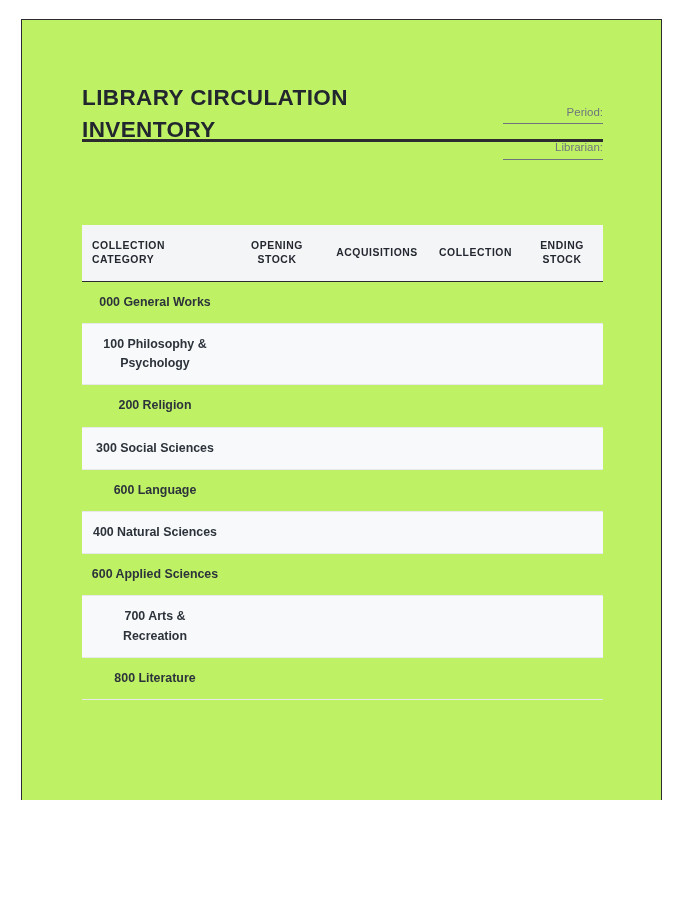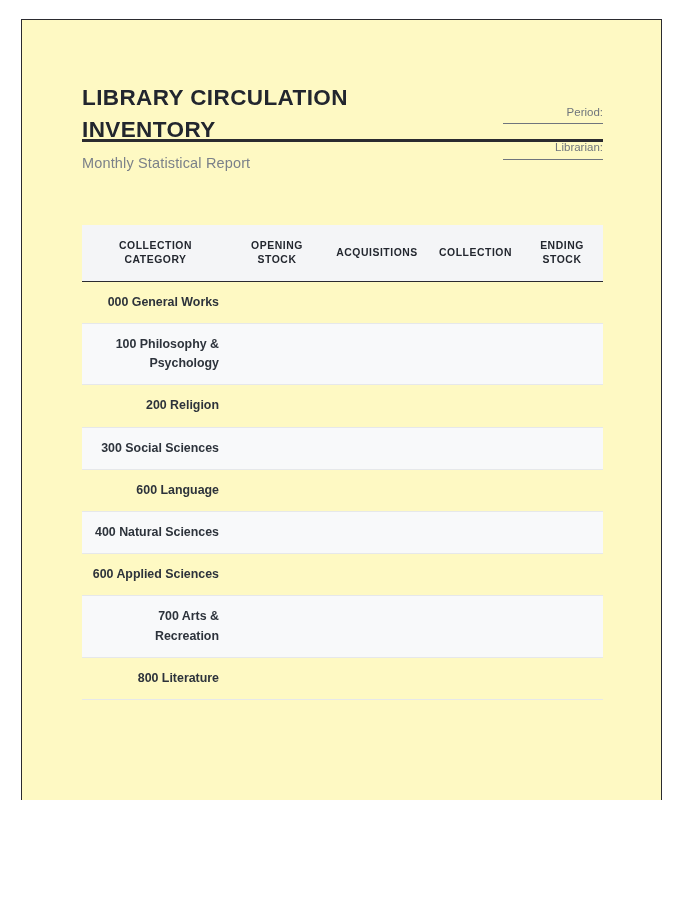--- a/index.html
+++ b/index.html
@@ -11,21 +11,21 @@
     overflow:hidden;
   }
 
   
   #page-frame{
     position:absolute;
     left:21px; top:19px;
     width:641px; height:781px;
     border:1.4px solid #2b2b30;
     border-bottom:none;
-    background:#fef9c3;
+    background:#bef264;
     overflow:hidden;
   }
 
   
   .doc-header{
     position:absolute;
     left:60px; top:62px;
     width:521px;
   }
 
@@ -91,51 +91,50 @@
     background:#f4f5f7;
     border-bottom:1.6px solid #2b2b30;
     font-size:10.4px;
     font-weight:bold;
     letter-spacing:0.55px;
     color:#23272f;
     line-height:1.38;
     padding:14px 10px 13px 10px;
     vertical-align:middle;
   }
-  th.col-category{ text-align:center;  width:147px; padding-left:9px; }
+  th.col-category{ text-align:left;  width:147px; padding-left:9px; }
   th.col-num{ text-align:center; }
   th.col-opening{ width:96px; }
   th.col-acq{ width:104px; }
   th.col-circ{ width:92px; }
   th.col-ending{ width:82px; padding-right:9px; }
 
   .sheet-table tbody td{
     border-bottom:1px solid #e6e8ea;
     font-size:12.4px;
     font-weight:600;
     color:#2d333b;
     line-height:1.55;
     padding:11px 10px 11px 9px;
     vertical-align:top;
     height:34px;
   }
   .sheet-table tbody tr.alt td{ background:#f8f9fa; }
-  td.cell-category{ text-align:right; }
+  td.cell-category{ text-align:center; }
   td.cell-num{ text-align:right; color:#2d333b; }
 </style>
 </head>
 <body>
 
 <div id="page-frame">
 
   <div class="doc-header">
 
     <div class="title-wrap">
       <div class="doc-title">LIBRARY CIRCULATION INVENTORY</div>
-      <div class="doc-subtitle">Monthly Statistical Report</div>
     </div>
 
     <div class="meta-fields">
       <div class="meta-row">
         <span class="meta-label">Period:</span>
         <span class="meta-line"></span>
       </div>
       <div class="meta-row">
         <span class="meta-label">Librarian:</span>
         <span class="meta-line"></span>

